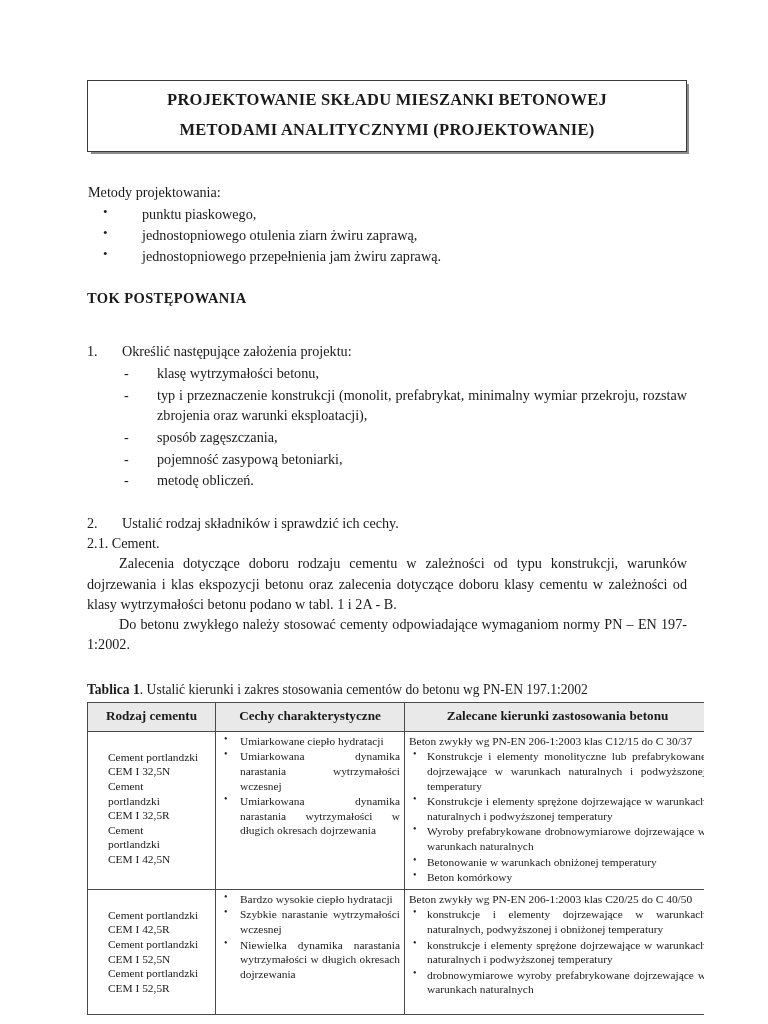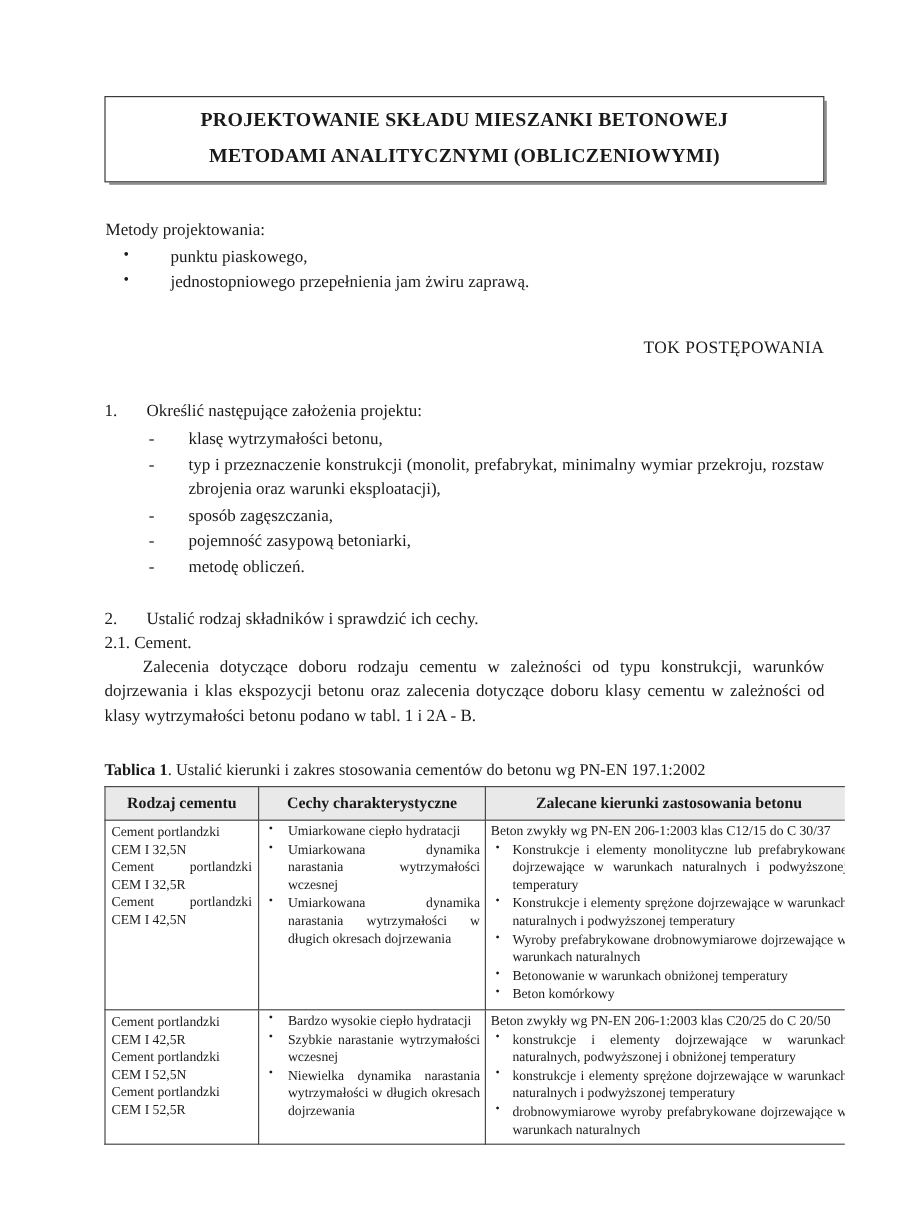--- a/index.html
+++ b/index.html
@@ -74,25 +74,25 @@
   ul.dot-list > li::before {
     content: "\2022";
     position: absolute;
     left: 16px;
     top: -1px;
     font-size: 13px;
   }
 
   
   .section-heading {
-    text-align: right;
-    font-weight: normal;
+    text-align: left;
+    font-weight: bold;
     font-size: 14.5px;
     letter-spacing: 0.4px;
-    margin: 37px 0 0 0;
+    margin: 23px 0 0 0;
   }
 
   
   .steps {
     margin-top: 34px;
     font-size: 14.2px;
     line-height: 1.43;
   }
   .step-line {
     position: relative;
@@ -173,21 +173,21 @@
     vertical-align: middle;
     padding: 5px 4px 6px 4px;
     line-height: 1.24;
     font-family: Liberation Serif, serif;
   }
   .col-a { width: 119px; }
   .col-b { width: 180px; }
   .col-c { width: 297px; }
 
   .cement-names {
-    margin: 1px;
+    margin: 16px;
     padding: 0;
     list-style: none;
   }
   .cement-names li {
     margin: 0;
     white-space: nowrap;
   }
   .cement-names li.just {
     white-space: normal;
     text-align: justify;
@@ -221,27 +221,28 @@
   }
 </style>
 </head>
 <body>
 
 <div class="page">
   <div class="content">
 
     <div class="title-box">
       <div class="title-line">PROJEKTOWANIE SKŁADU MIESZANKI BETONOWEJ</div>
-      <div class="title-line">METODAMI ANALITYCZNYMI (OBLICZENIOWYMI)</div>
+      <div class="title-line">METODAMI ANALITYCZNYMI (PROJEKTOWANIE)</div>
     </div>
 
     <div class="intro">
       <p class="intro-lead">Metody projektowania:</p>
       <ul class="dot-list">
         <li>punktu piaskowego,</li>
+        <li>jednostopniowego otulenia ziarn żwiru zaprawą,</li>
         <li>jednostopniowego przepełnienia jam żwiru zaprawą.</li>
       </ul>
     </div>
 
     <div class="section-heading">TOK POSTĘPOWANIA</div>
 
     <div class="steps">
       <p class="step-line">
         <span class="step-num">1.</span>
         <span>Określić następujące założenia projektu:</span>
@@ -255,20 +256,21 @@
       </ul>
     </div>
 
     <div class="block2">
       <p class="line-num">
         <span class="step-num">2.</span>
         <span>Ustalić rodzaj składników i sprawdzić ich cechy.</span>
       </p>
       <p class="line-sub">2.1. Cement.</p>
       <p class="para">Zalecenia dotyczące doboru rodzaju cementu w zależności od typu konstrukcji, warunków dojrzewania i klas ekspozycji betonu oraz zalecenia dotyczące doboru klasy cementu w zależności od klasy wytrzymałości betonu podano w tabl. 1 i 2A - B.</p>
+      <p class="para">Do betonu zwykłego należy stosować cementy odpowiadające wymaganiom normy PN – EN 197-1:2002.</p>
     </div>
 
     <div class="tbl-caption">
       <b>Tablica 1</b><span>. Ustalić kierunki i zakres stosowania cementów do betonu wg PN-EN 197.1:2002</span>
     </div>
 
     <table class="maintable">
       <thead>
         <tr>
           <th class="col-a">Rodzaj cementu</th>
@@ -320,21 +322,21 @@
             </ul>
           </td>
           <td class="col-b">
             <ul class="cellbul">
               <li>Bardzo wysokie ciepło hydratacji</li>
               <li>Szybkie narastanie wytrzymałości wczesnej</li>
               <li>Niewielka dynamika narastania wytrzymałości w długich okresach dojrzewania</li>
             </ul>
           </td>
           <td class="col-c">
-            <p class="cell-lead">Beton zwykły wg PN-EN 206-1:2003 klas C20/25 do C 20/50</p>
+            <p class="cell-lead">Beton zwykły wg PN-EN 206-1:2003 klas C20/25 do C 40/50</p>
             <ul class="cellbul wide">
               <li>konstrukcje i elementy dojrzewające w warunkach naturalnych, podwyższonej i obniżonej temperatury</li>
               <li>konstrukcje i elementy sprężone dojrzewające w warunkach naturalnych i podwyższonej temperatury</li>
               <li>drobnowymiarowe wyroby prefabrykowane dojrzewające w warunkach naturalnych</li>
             </ul>
           </td>
         </tr>
 
       </tbody>
     </table>

